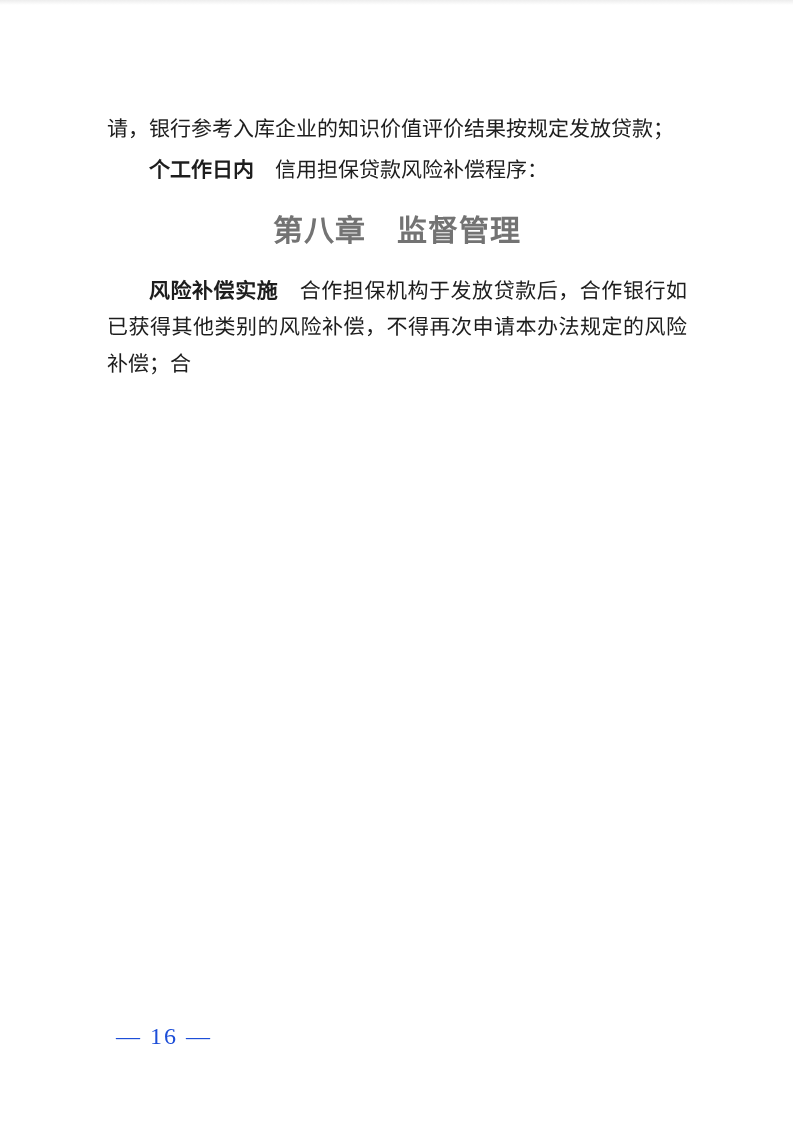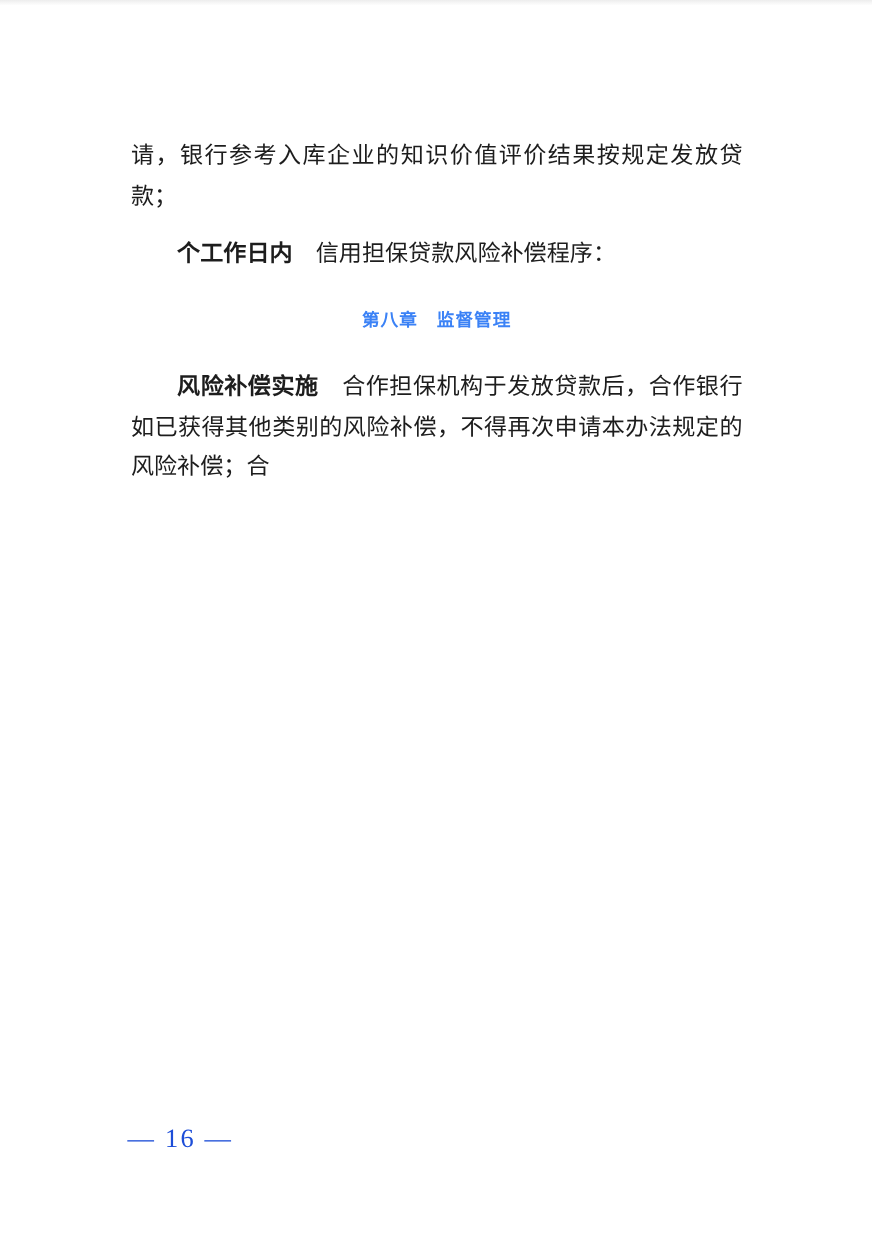--- a/index.html
+++ b/index.html
@@ -27,37 +27,37 @@
   .content {
     position: absolute;
     left: 103px;
     top: 107px;
     width: 588px;
     font-size: 21px;
     line-height: 36.5px;
     text-align: justify;
   }
   .para {
-    margin: 16px;
+    margin: 4px;
     text-indent: 0;
   }
   .para.indent {
     text-indent: 2em;
   }
   .run { font-weight: normal; }
   .run.bold { font-weight: bold; }
   .heading {
     margin: 25px 0 23px 0;
     text-align: center;
     text-indent: 0;
     font-family: "Liberation Sans", "DejaVu Sans", sans-serif;
     font-weight: bold;
-    font-size: 16px;
+    font-size: 30px;
     letter-spacing: 1px;
-    color: #3b82f6;
+    color: #737373;
   }
   .footer {
     position: absolute;
     left: 116px;
     top: 1023px;
     font-size: 24px;
     letter-spacing: 2px;
     color: #1d4ed8;
   }
 </style>

